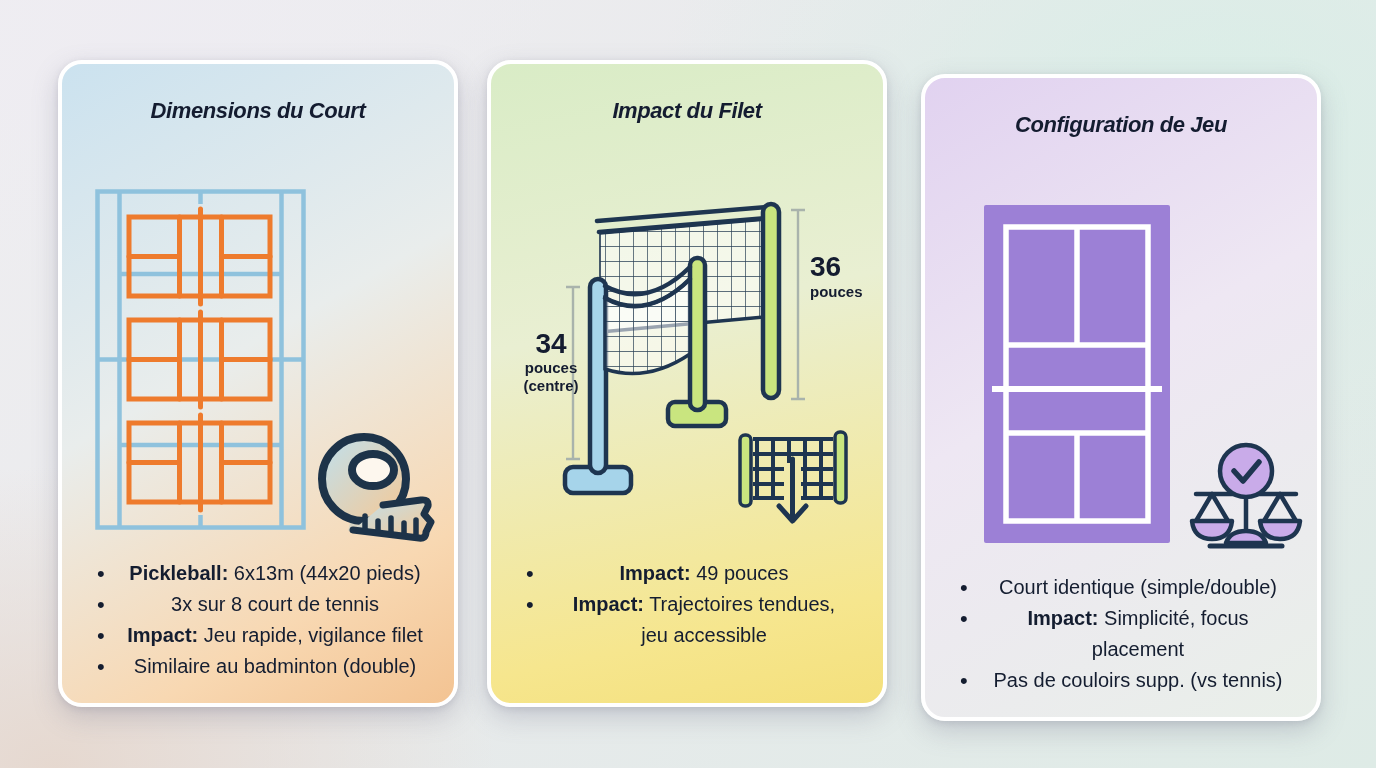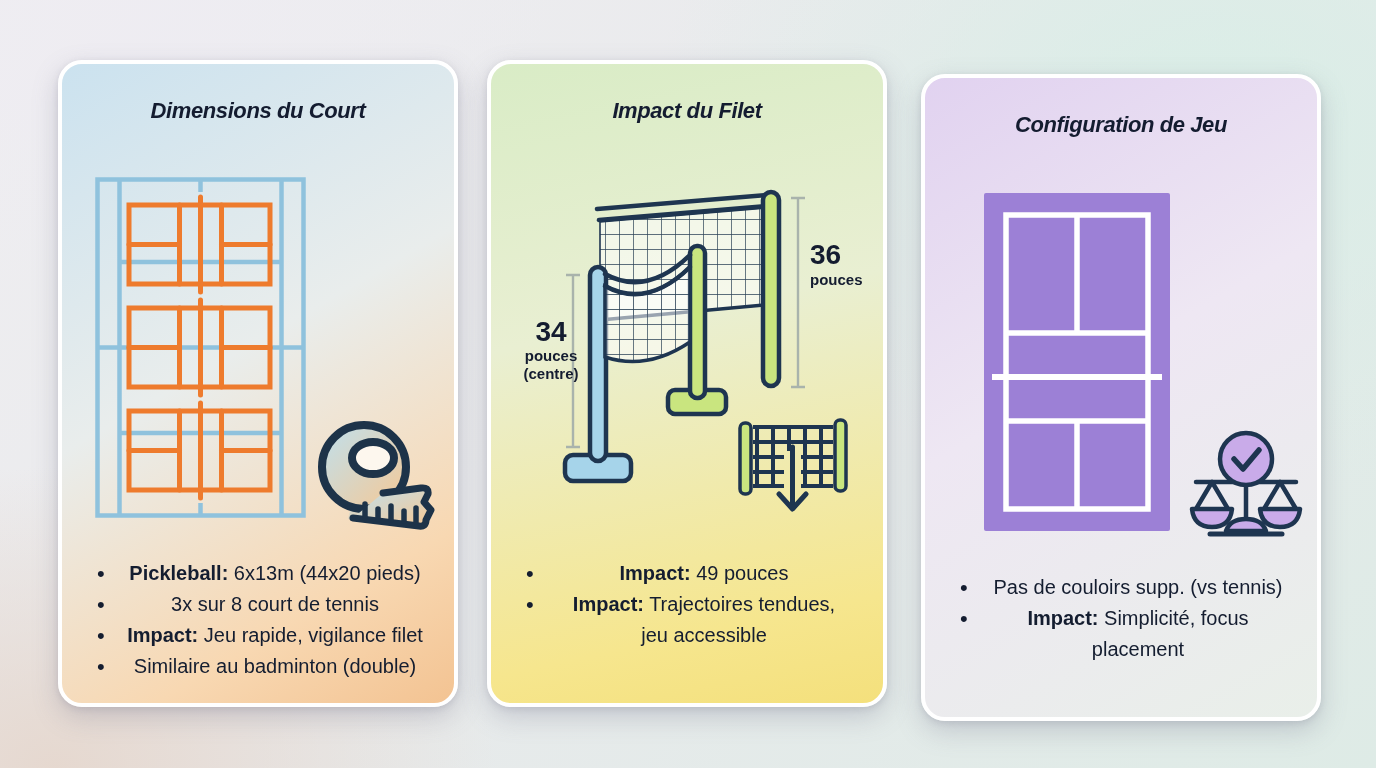--- a/index.html
+++ b/index.html
@@ -20,21 +20,21 @@
   }
   .card1{left:58px;background:linear-gradient(150deg,#cbe2ef 0%,#e7ecec 42%,#f7d6b0 78%,#f4c априж 100%);}
   
   .card1{background:linear-gradient(150deg,#cbe2ef 0%,#e9edec 45%,#f8d8b2 80%,#f3c392 100%);}
   .card2{left:487px;background:linear-gradient(168deg,#d9ecc6 0%,#e9efd2 40%,#f6e68e 85%,#f4e07c 100%);}
   .card3{left:921px;background:linear-gradient(150deg,#e1d2f0 0%,#eee7f3 45%,#e9efe9 100%);margin-top:14px;}
   .card-title{
     margin:0;padding:34px 10px 0 10px;text-align:center;
     font-size:22px;font-weight:800;letter-spacing:-.4px;color:#141c30;font-style:italic;
   }
-  .figure{position:absolute;left:0;top:0;width:100%;height:100%;pointer-events:none;}
+  .figure{position:absolute;left:0;top:12px;width:100%;height:100%;pointer-events:none;}
   .figure svg{position:absolute;overflow:visible;}
   svg text{font-family:"Liberation Sans", sans-serif;fill:#141c30;}
   .bullets{
     position:absolute;left:31px;right:22px;top:494px;
     margin:0;padding:0;list-style:none;text-align:center;
   }
   .bullets li{
     position:relative;padding-left:25px;
     font-size:20px;line-height:31px;color:#141d30;white-space:pre-line;
   }
@@ -224,19 +224,20 @@
           <path d="M306 316 Q308 334 326 334 Q344 334 346 316 Z" fill="#c9abe9" stroke="#1e3550" stroke-width="4.5" stroke-linejoin="round"></path>
           <path d="M272 338 Q276 326 292 326 Q308 326 312 338 Z" fill="#c9abe9" stroke="#1e3550" stroke-width="4.5" stroke-linejoin="round"></path>
           <line x1="256" y1="341" x2="328" y2="341" stroke="#1e3550" stroke-width="5" stroke-linecap="round"></line>
           <circle cx="292" cy="266" r="26" fill="#c9abe9" stroke="#1e3550" stroke-width="4.5"></circle>
           <path d="M280 266 L289 276 L305 257" fill="none" stroke="#1e3550" stroke-width="5.5" stroke-linecap="round" stroke-linejoin="round"></path>
         </g>
       </svg>
     </div>
 
     <ul class="bullets">
-      <li><b></b><span>Pas de couloirs supp. (vs tennis)</span></li>
+      <li><b></b><span>Court identique (simple/double)</span></li>
       <li><b>Impact:</b><span> Simplicité, focus
 placement</span></li>
+      <li><b></b><span>Pas de couloirs supp. (vs tennis)</span></li>
     </ul>
   </section>
 
 </div>
 
 </body></html>

